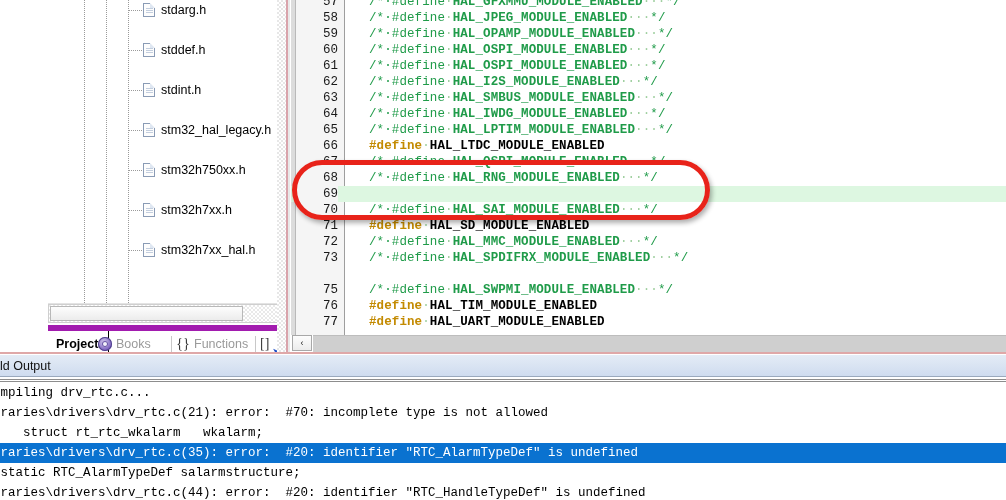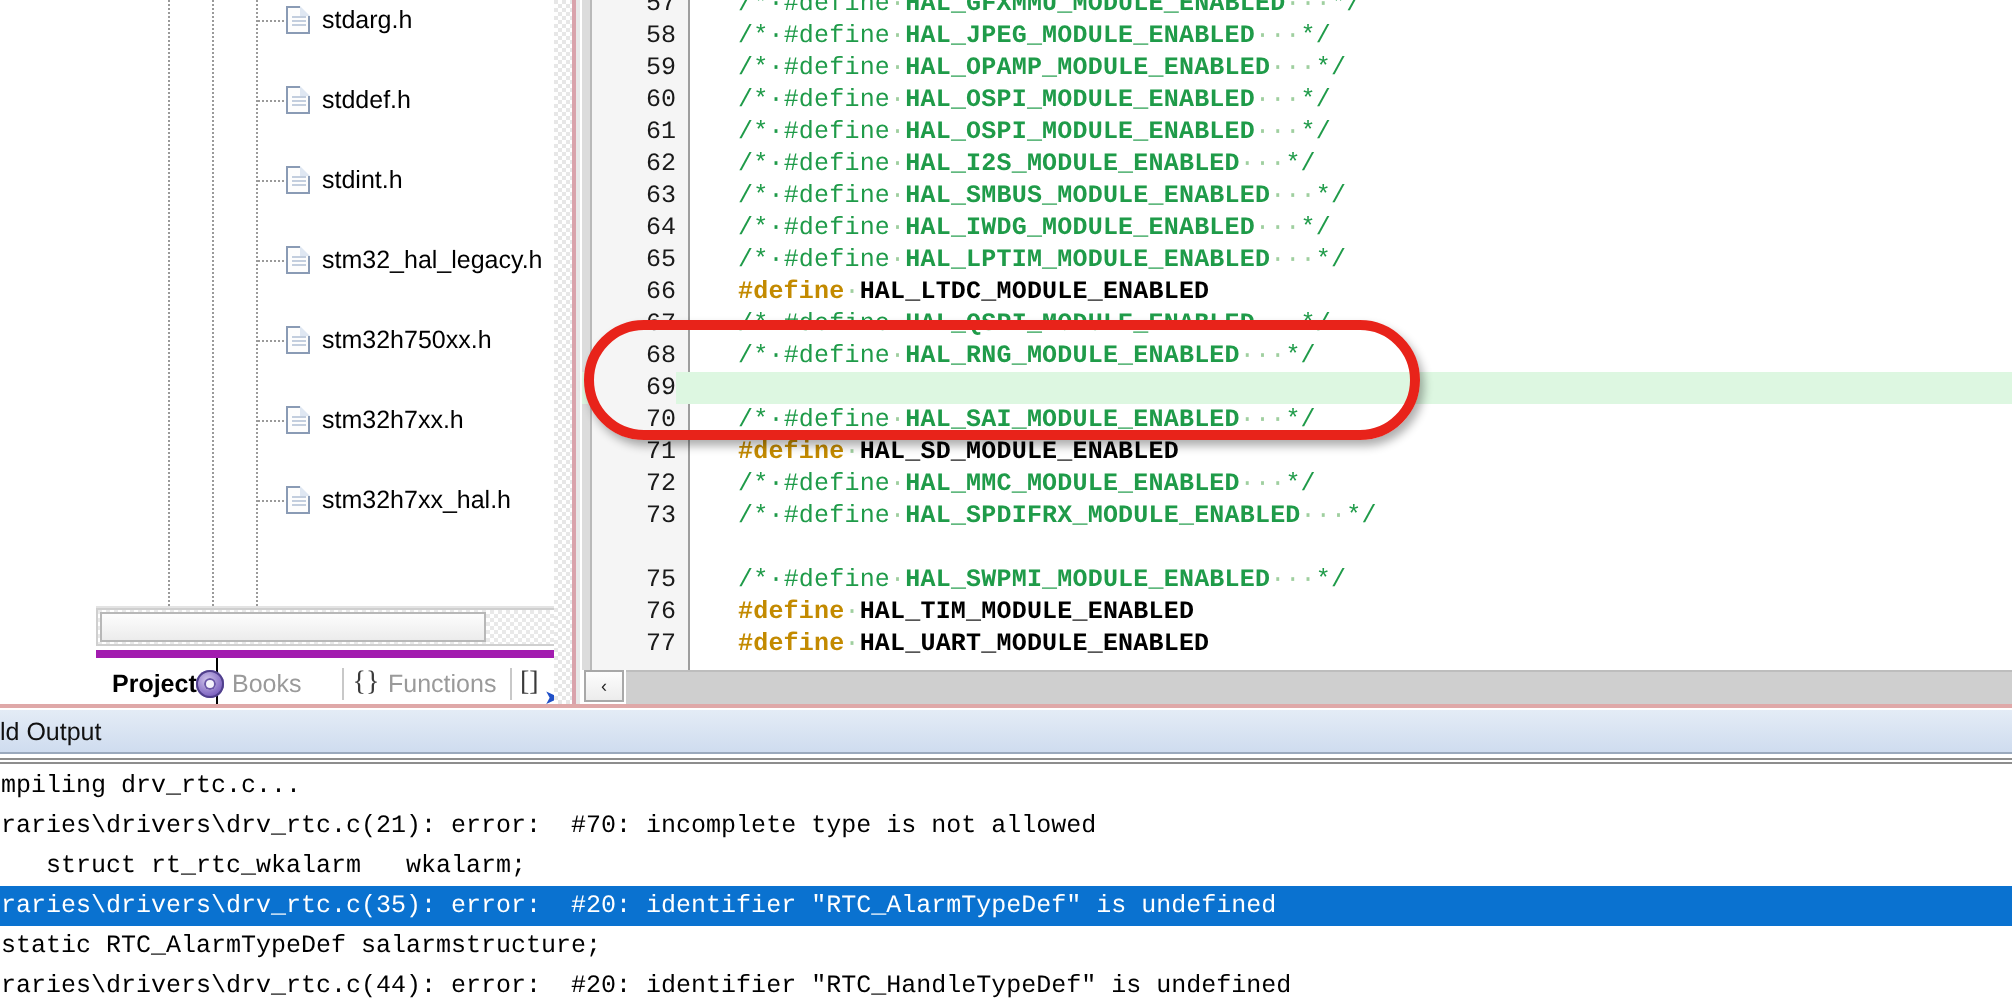--- a/index.html
+++ b/index.html
@@ -50,21 +50,21 @@
   .hs-thumb{position:absolute;left:1px;top:1px;width:193px;height:15px;
     background:linear-gradient(to bottom,#fdfdfd,#ececec);border:1px solid #b8b8b8;box-sizing:border-box;}
   .hs-btn{position:absolute;top:0;width:18px;height:19px;
     background:linear-gradient(to bottom,#fdfdfd,#e8e8e8);border:1px solid #9c9c9c;box-sizing:border-box;
     display:flex;align-items:center;justify-content:center;font-size:8px;color:#222;}
   .hs-btn.right{right:19px;}
   .hs-btn.drop{right:0px;}
 
   
   .proj-tabs{position:absolute;left:0;top:325px;width:277px;height:27px;
-    background:#ffffff;border-top:4px solid #a21caf;}
+    background:#ffffff;border-top:6px solid #a21caf;}
   .ptab{position:absolute;top:0;height:26px;line-height:26px;white-space:nowrap;font-size:12.5px;}
   .ptab.active{left:0;padding:0 10px 0 8px;color:#000;font-weight:bold;
     border-right:1px solid #000;border-bottom:1px solid #ffffff;}
   .ptab.idle{color:#9a9a9a;}
   .ptab .sep{position:absolute;right:0;top:5px;height:16px;width:1px;background:#c8c8c8;}
   .tab-books{left:46px;width:78px;}
   .tab-funcs{left:124px;width:84px;}
   .tab-tmpl{left:208px;width:78px;}
   .ptab .tico{position:absolute;left:4px;top:6px;width:14px;height:14px;}
   .ptab .tlabel{position:absolute;left:22px;top:0;}

